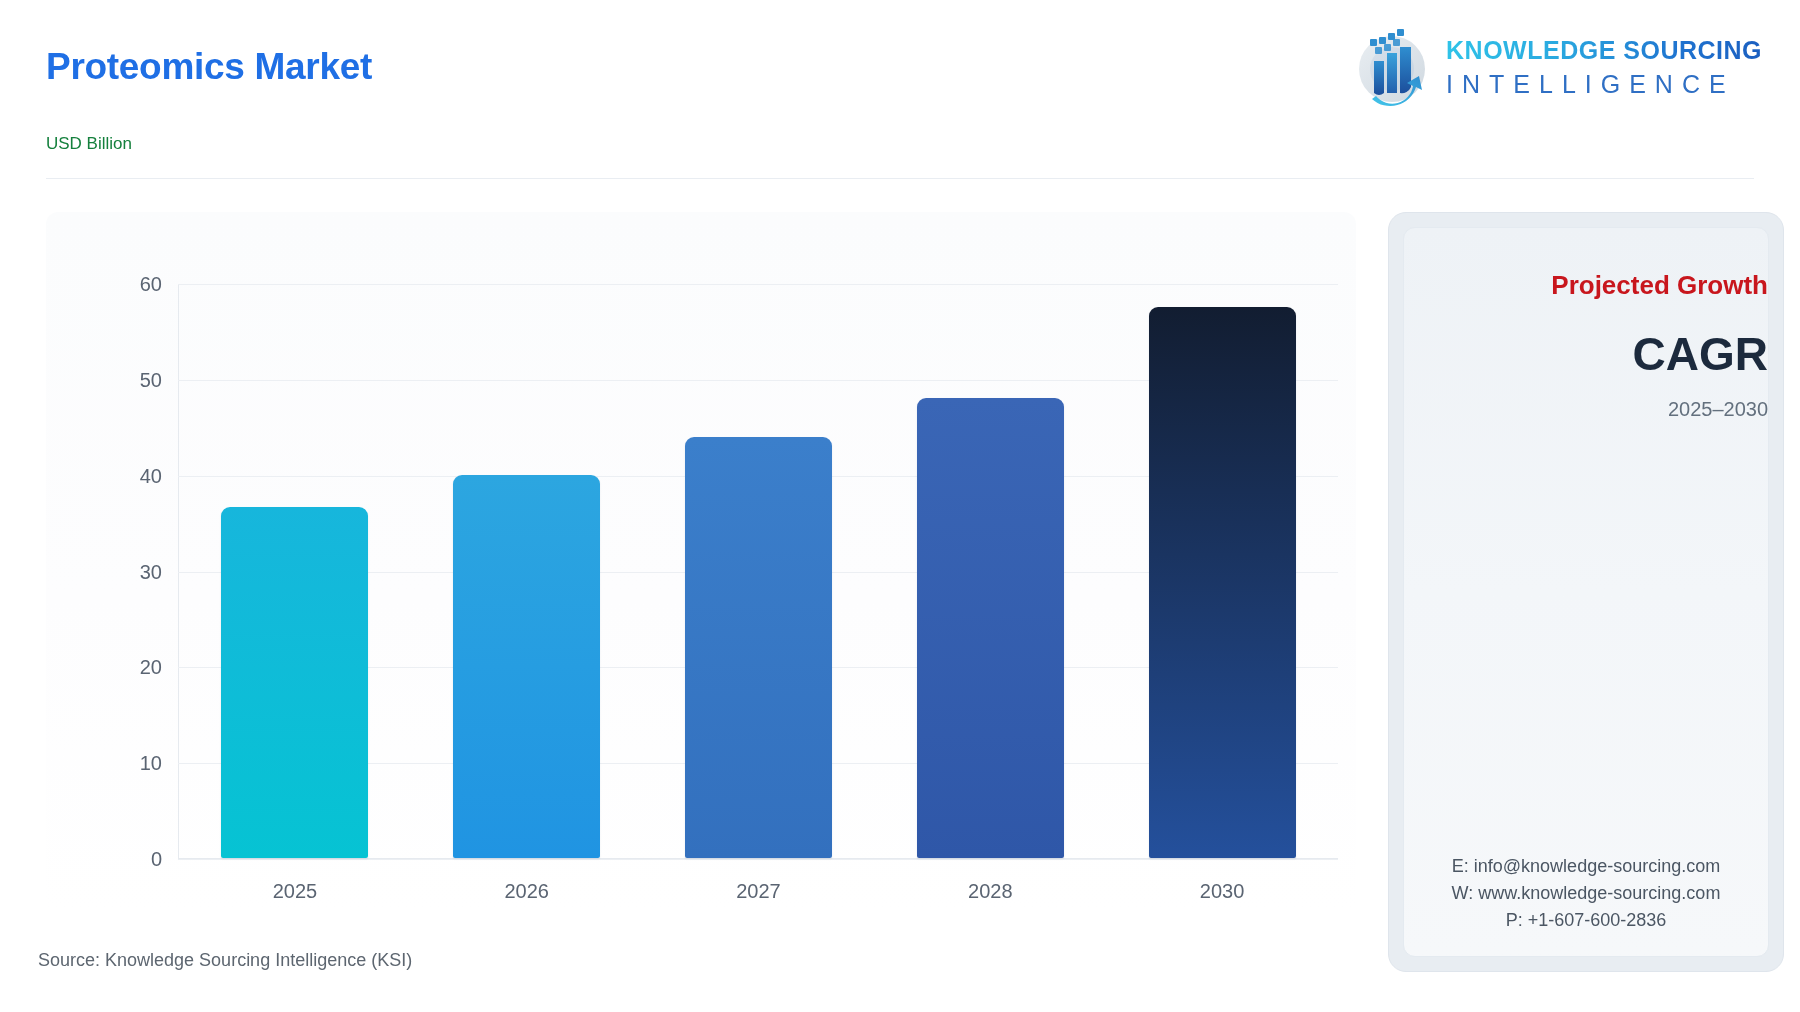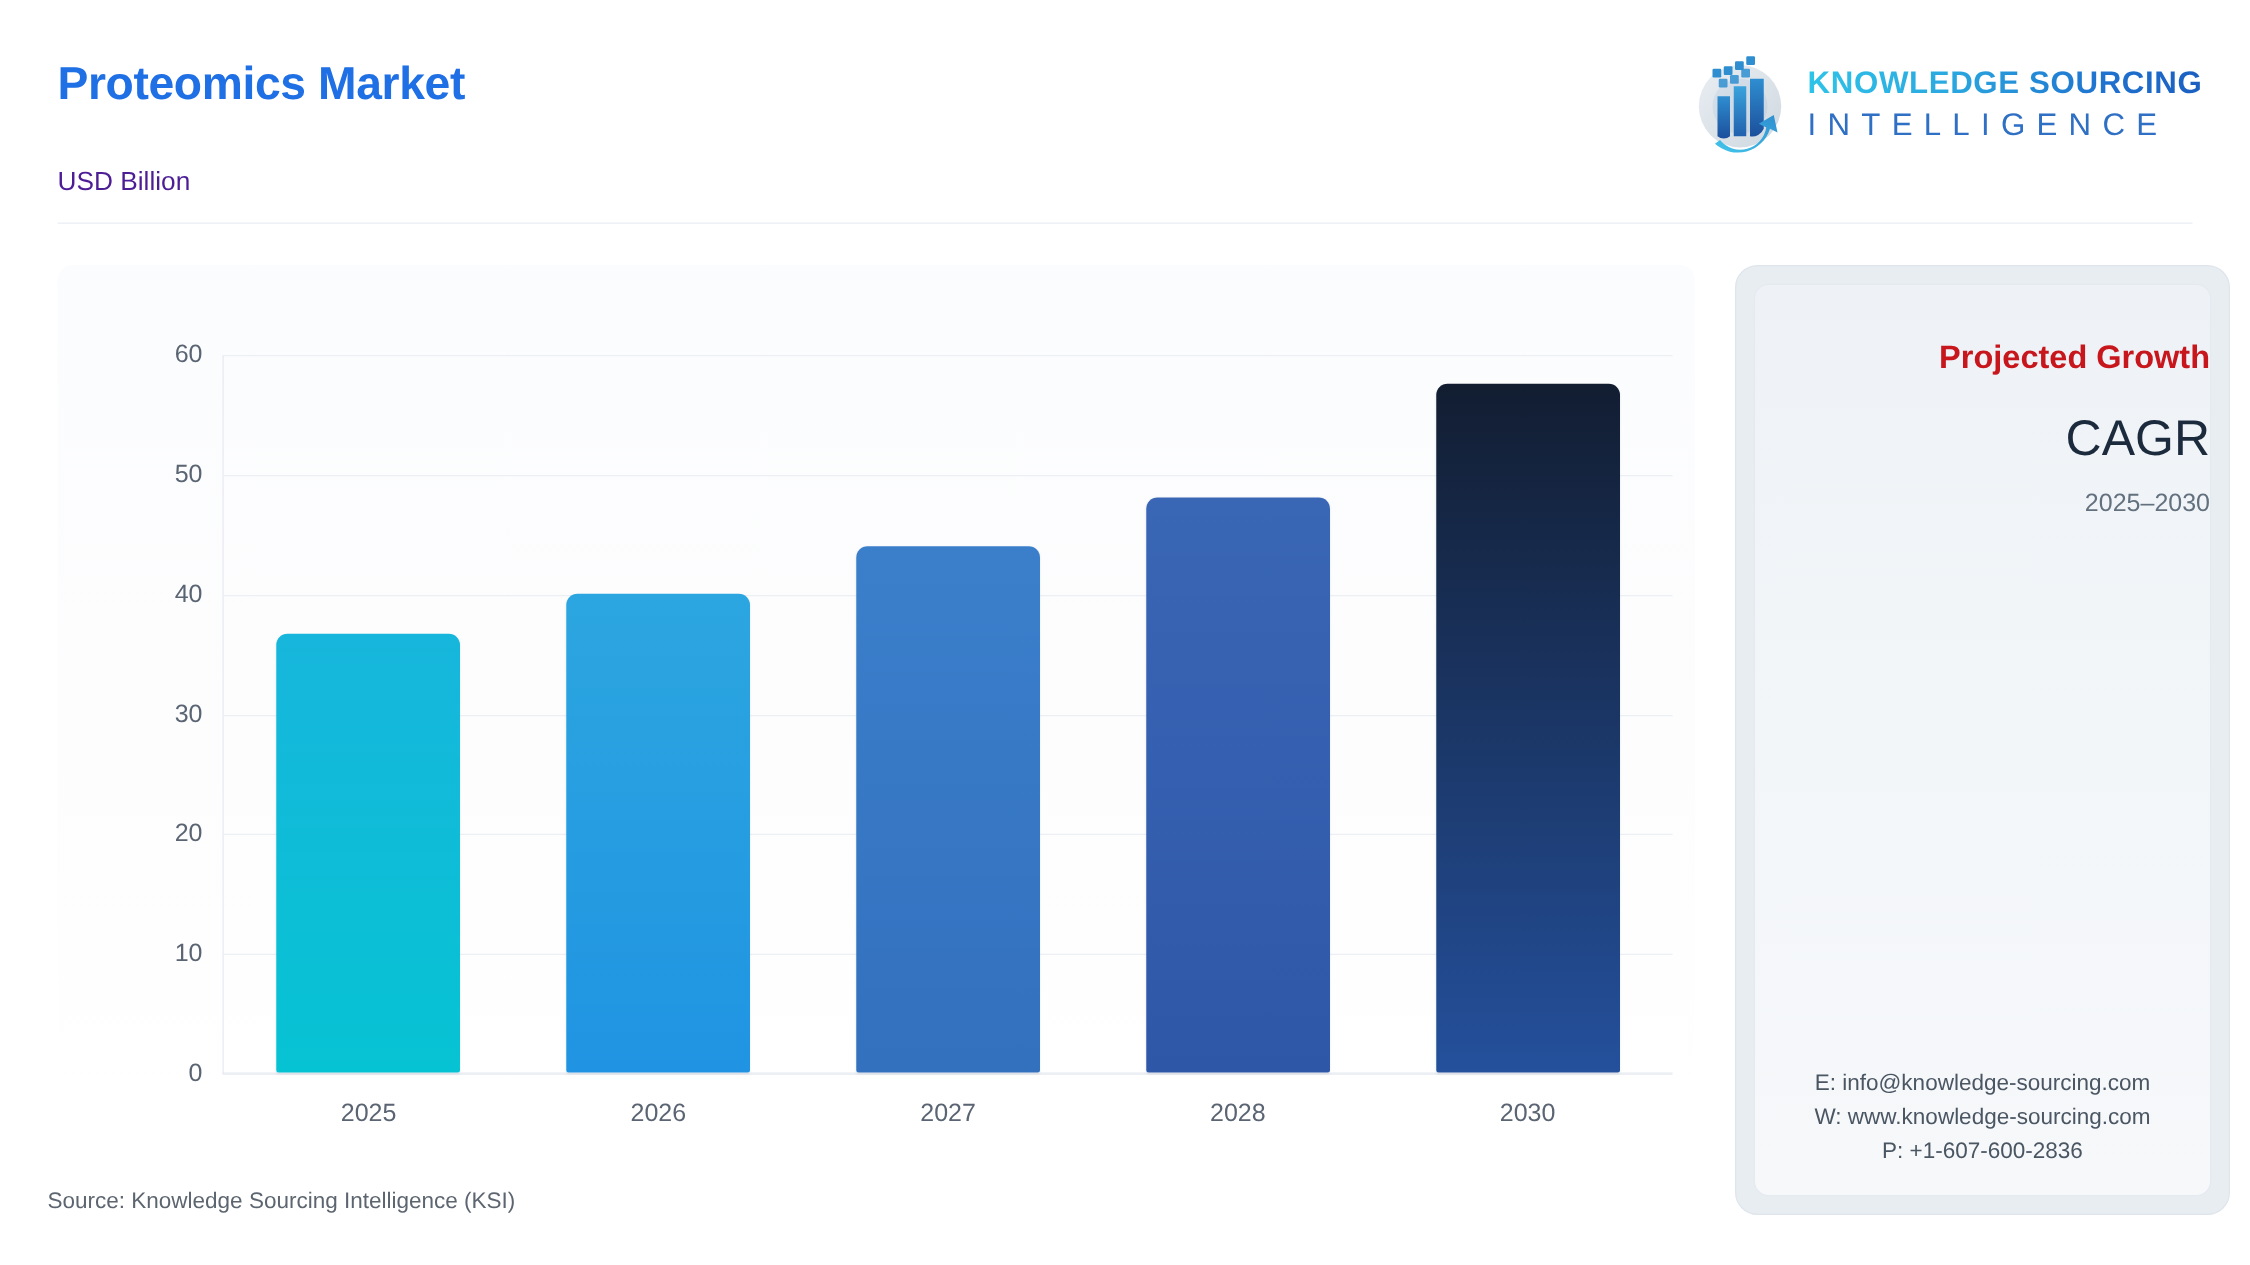--- a/index.html
+++ b/index.html
@@ -38,39 +38,39 @@
     font-size: 37px;
     font-weight: bold;
     color: #1f6fe5;
     letter-spacing: -0.3px;
     white-space: nowrap;
   }
   .subtitle {
     position: absolute;
     left: 46px;
     top: 134px;
-    font-size: 21px;
+    font-size: 17px;
     font-weight: normal;
-    color: #4c1d95;
+    color: #15803d;
     white-space: nowrap;
   }
   .header-rule {
     position: absolute;
     left: 46px;
     top: 178px;
     width: 1708px;
     height: 1px;
     background: #e9edf2;
   }
 
   
   .logo {
     position: absolute;
     right: 38px;
-    top: 40px;
+    top: 24px;
     height: 86px;
     display: flex;
     align-items: center;
     gap: 14px;
   }
   .logo-mark {
     width: 84px;
     height: 84px;
     flex: 0 0 auto;
   }
@@ -229,22 +229,22 @@
     margin-top: 182px;
     font-size: 74px;
     font-weight: bold;
     color: #14a3c7;
     letter-spacing: -1px;
     line-height: 1;
     white-space: nowrap;
   }
   .cagr-label {
     margin-top: 30px;
-    font-size: 40px;
-    font-weight: normal;
+    font-size: 46px;
+    font-weight: bold;
     color: #1c2a3d;
     line-height: 1;
     white-space: nowrap;
   }
   .cagr-period {
     margin-top: 22px;
     font-size: 20px;
     color: #63707e;
     line-height: 1;
     white-space: nowrap;

